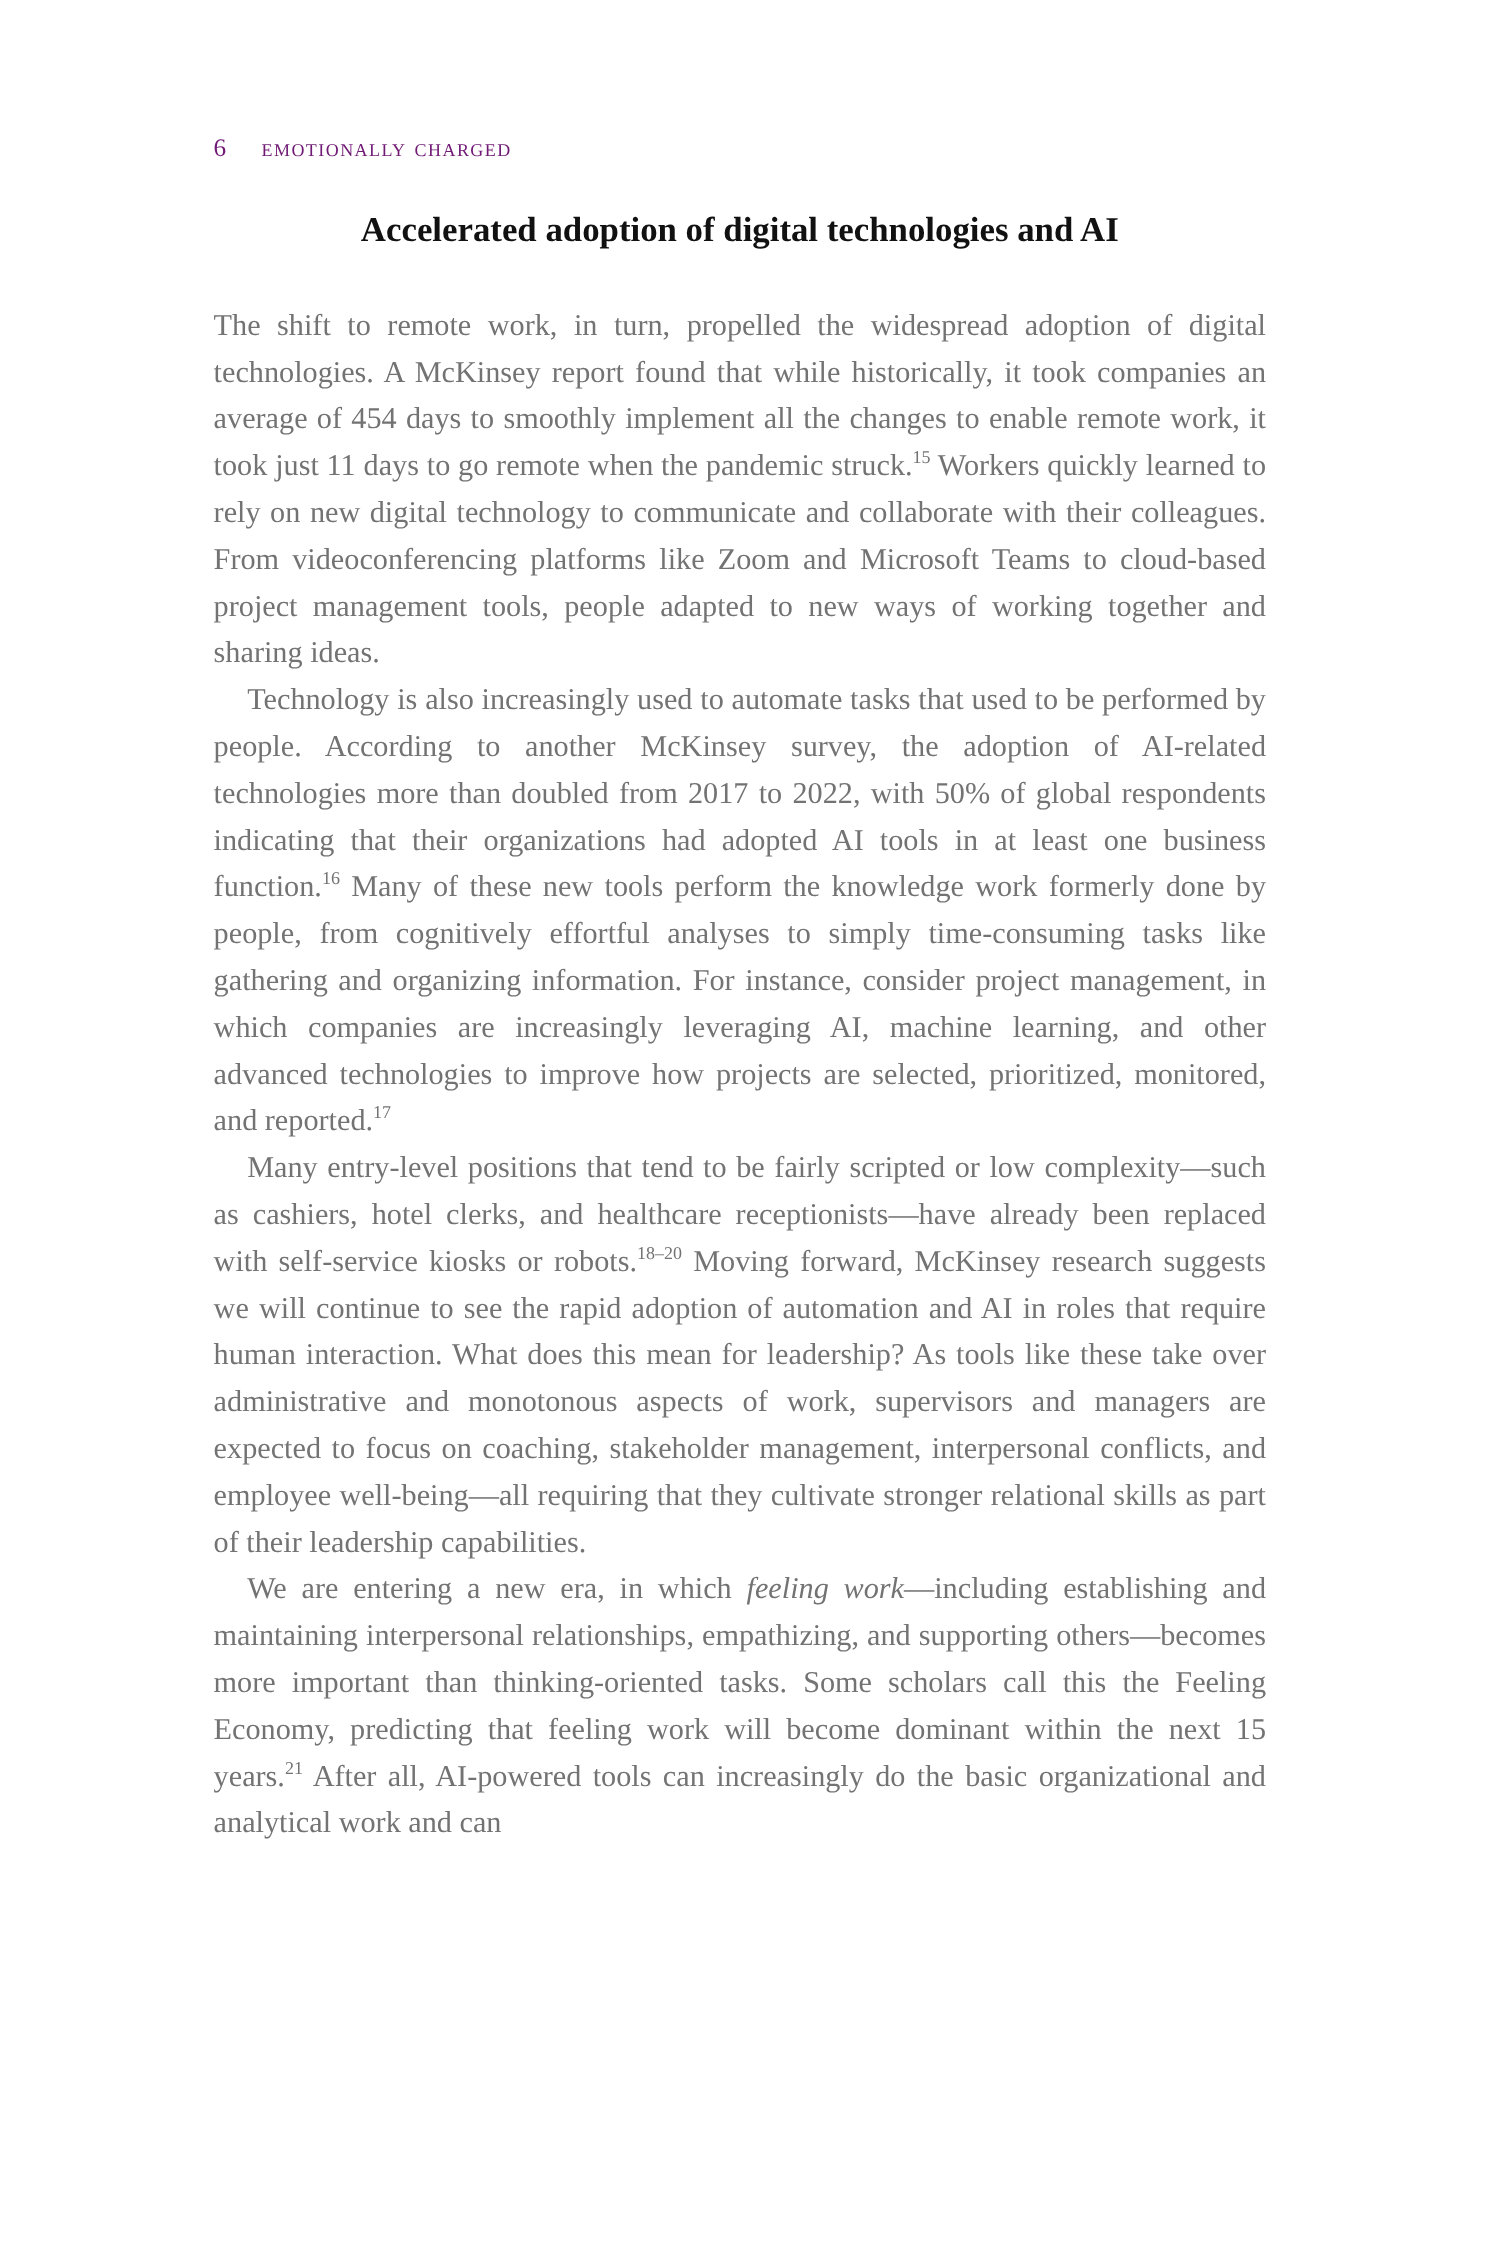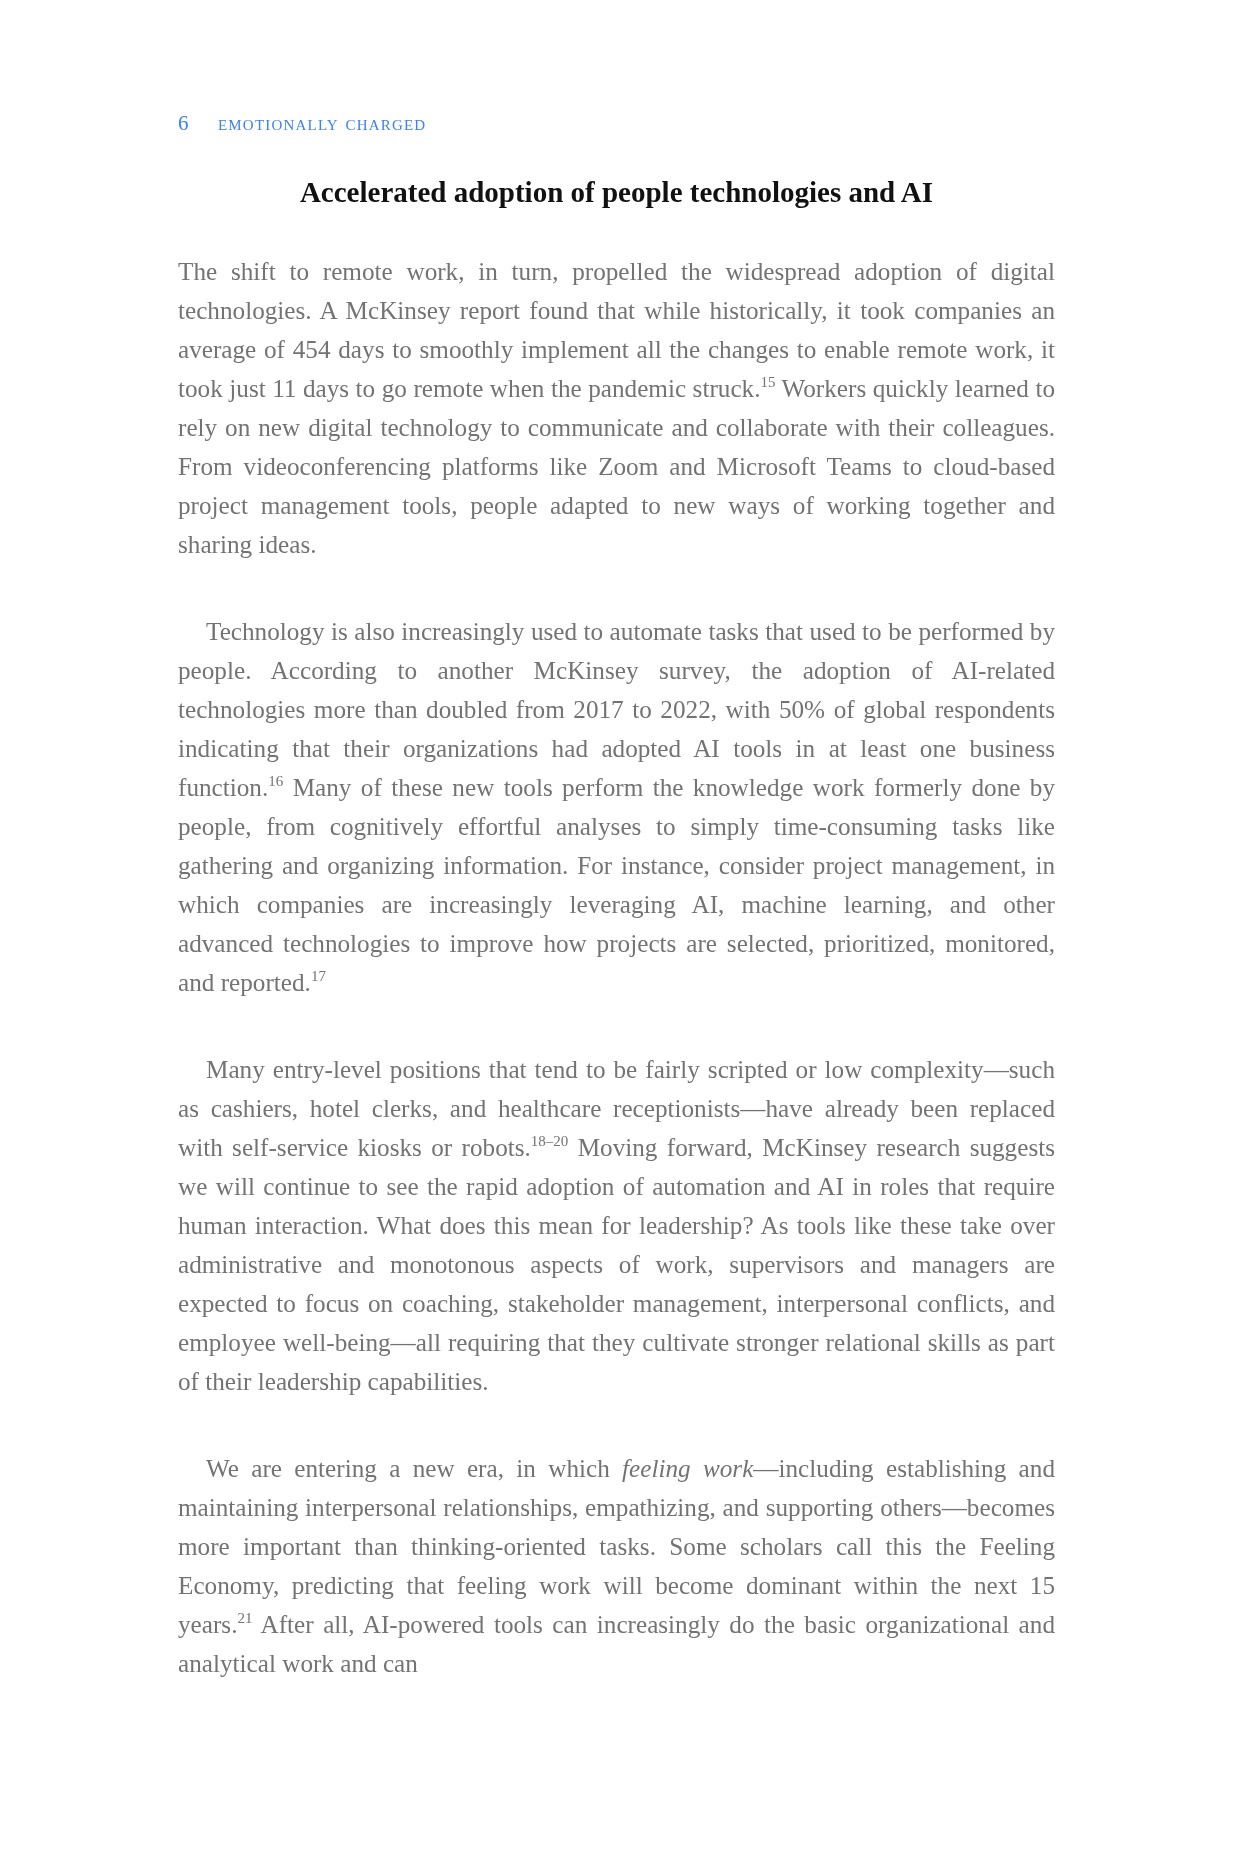--- a/index.html
+++ b/index.html
@@ -22,21 +22,21 @@
       width: 1256px;
       height: 1870px;
       background: #ffffff;
     }
     .running-head {
       position: absolute;
       left: 178px;
       top: 110px;
       font-size: 19px;
       letter-spacing: 1.2px;
-      color: #3b82f6;
+      color: #701a75;
       white-space: nowrap;
     }
     .running-head .page-num {
       display: inline-block;
       width: 34px;
       font-size: 21px;
     }
     .running-head .book-title {
       font-variant: small-caps;
       text-transform: lowercase;
@@ -62,39 +62,38 @@
       line-height: 39px;
       text-align: justify;
       hyphens: manual;
       color: #737373;
     }
     .body-text p {
       margin: 0;
     }
     .body-text p.indent {
       text-indent: 28px;
-      margin-top: 48px;
     }
     sup.fn {
       font-size: 15px;
       line-height: 0;
       vertical-align: 10px;
     }
     em { font-style: italic; }
   </style>
 </head>
 <body>
 
 <div class="page">
   <div class="running-head">
     <span class="page-num">6</span>
     <span class="book-title">EMOTIONALLY CHARGED</span>
   </div>
 
-  <h2 class="section-title">Accelerated adoption of people technologies and AI</h2>
+  <h2 class="section-title">Accelerated adoption of digital technologies and AI</h2>
 
   <div class="body-text" id="body-text">
     <p><span>The shift to remote work, in turn, propelled the widespread adoption of dig­ital technologies. A McKinsey report found that while historically, it took companies an average of 454 days to smoothly implement all the changes to enable remote work, it took just 11 days to go remote when the pan­demic struck.</span><sup class="fn">15</sup><span> Workers quickly learned to rely on new digital technology to communicate and collaborate with their colleagues. From videoconfer­encing platforms like Zoom and Microsoft Teams to cloud-based project management tools, people adapted to new ways of working together and sharing ideas.</span></p>
     <p class="indent"><span>Technology is also increasingly used to automate tasks that used to be per­formed by people. According to another McKinsey survey, the adoption of AI-related technologies more than doubled from 2017 to 2022, with 50% of global respondents indicating that their organizations had adopted AI tools in at least one business function.</span><sup class="fn">16</sup><span> Many of these new tools perform the knowledge work formerly done by people, from cognitively effortful analyses to simply time-consuming tasks like gathering and organizing informa­tion. For instance, consider project management, in which companies are increasingly leveraging AI, machine learning, and other advanced tech­nologies to improve how projects are selected, prioritized, monitored, and reported.</span><sup class="fn">17</sup></p>
     <p class="indent"><span>Many entry-level positions that tend to be fairly scripted or low complexity—such as cashiers, hotel clerks, and healthcare receptionists—have already been replaced with self-service kiosks or robots.</span><sup class="fn">18–20</sup><span> Moving forward, McKinsey research suggests we will continue to see the rapid adop­tion of automation and AI in roles that require human interaction. What does this mean for leadership? As tools like these take over administrative and monotonous aspects of work, supervisors and managers are expected to focus on coaching, stakeholder management, interpersonal conflicts, and employee well-being—all requiring that they cultivate stronger relational skills as part of their leadership capabilities.</span></p>
     <p class="indent"><span>We are entering a new era, in which </span><em>feeling work</em><span>—including establishing and maintaining interpersonal relationships, empathizing, and support­ing others—becomes more important than thinking-oriented tasks. Some scholars call this the Feeling Economy, predicting that feeling work will become dominant within the next 15 years.</span><sup class="fn">21</sup><span> After all, AI-powered tools can increasingly do the basic organizational and analytical work and can</span></p>
   </div>
 </div>
 
 </body></html>

